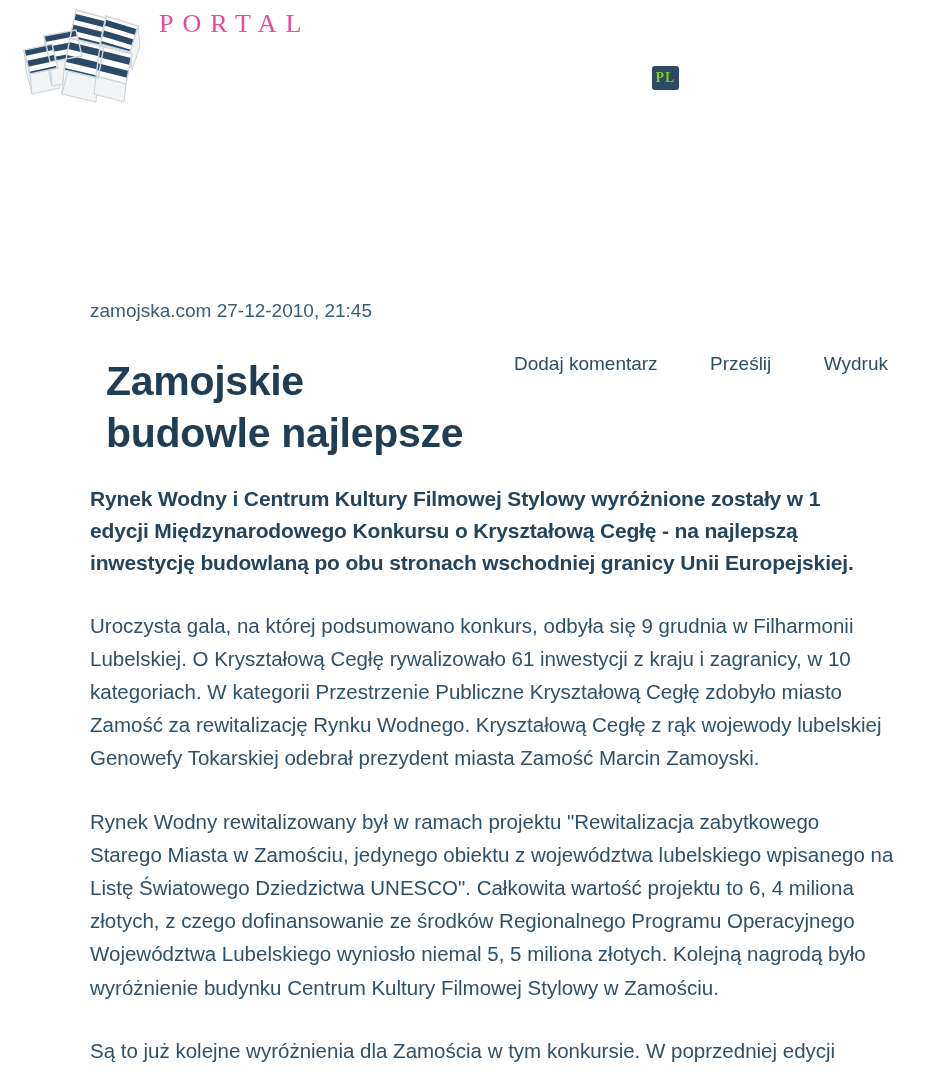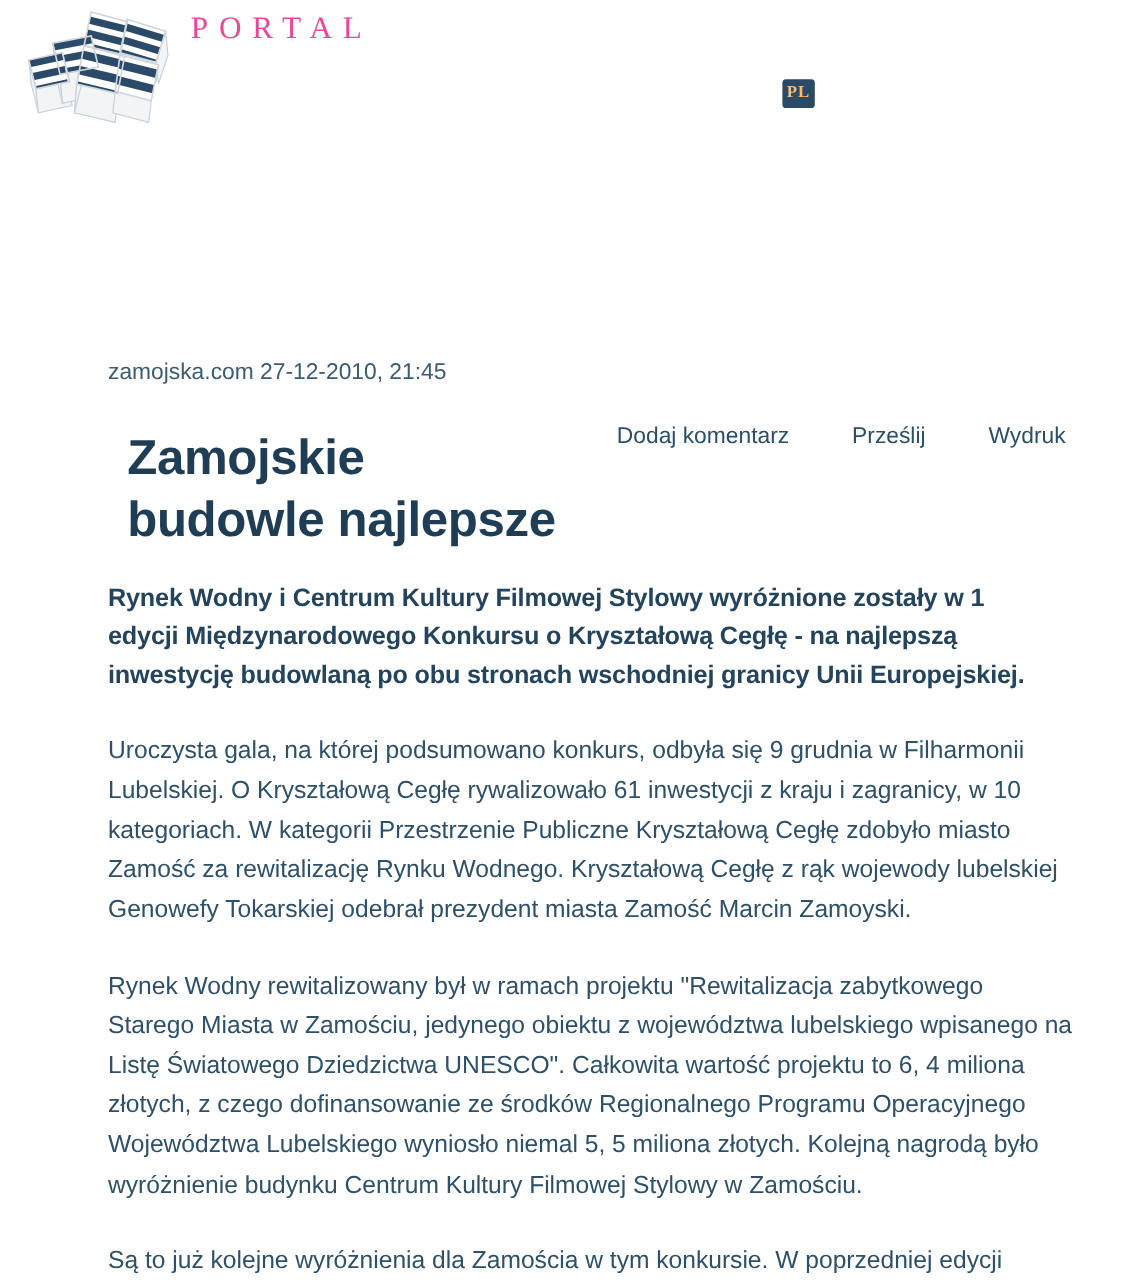--- a/index.html
+++ b/index.html
@@ -69,21 +69,21 @@
     white-space: nowrap;
   }
   .pl-badge {
     position: absolute;
     left: 508px;
     top: 62px;
     width: 27px;
     height: 24px;
     background: #2a4a66;
     border-radius: 3px;
-    color: #fdba74;
+    color: #84cc16;
     font-family: "Liberation Serif", serif;
     font-size: 14px;
     font-weight: bold;
     letter-spacing: 1px;
     text-align: center;
     line-height: 24px;
   }
 
   
   .article {

